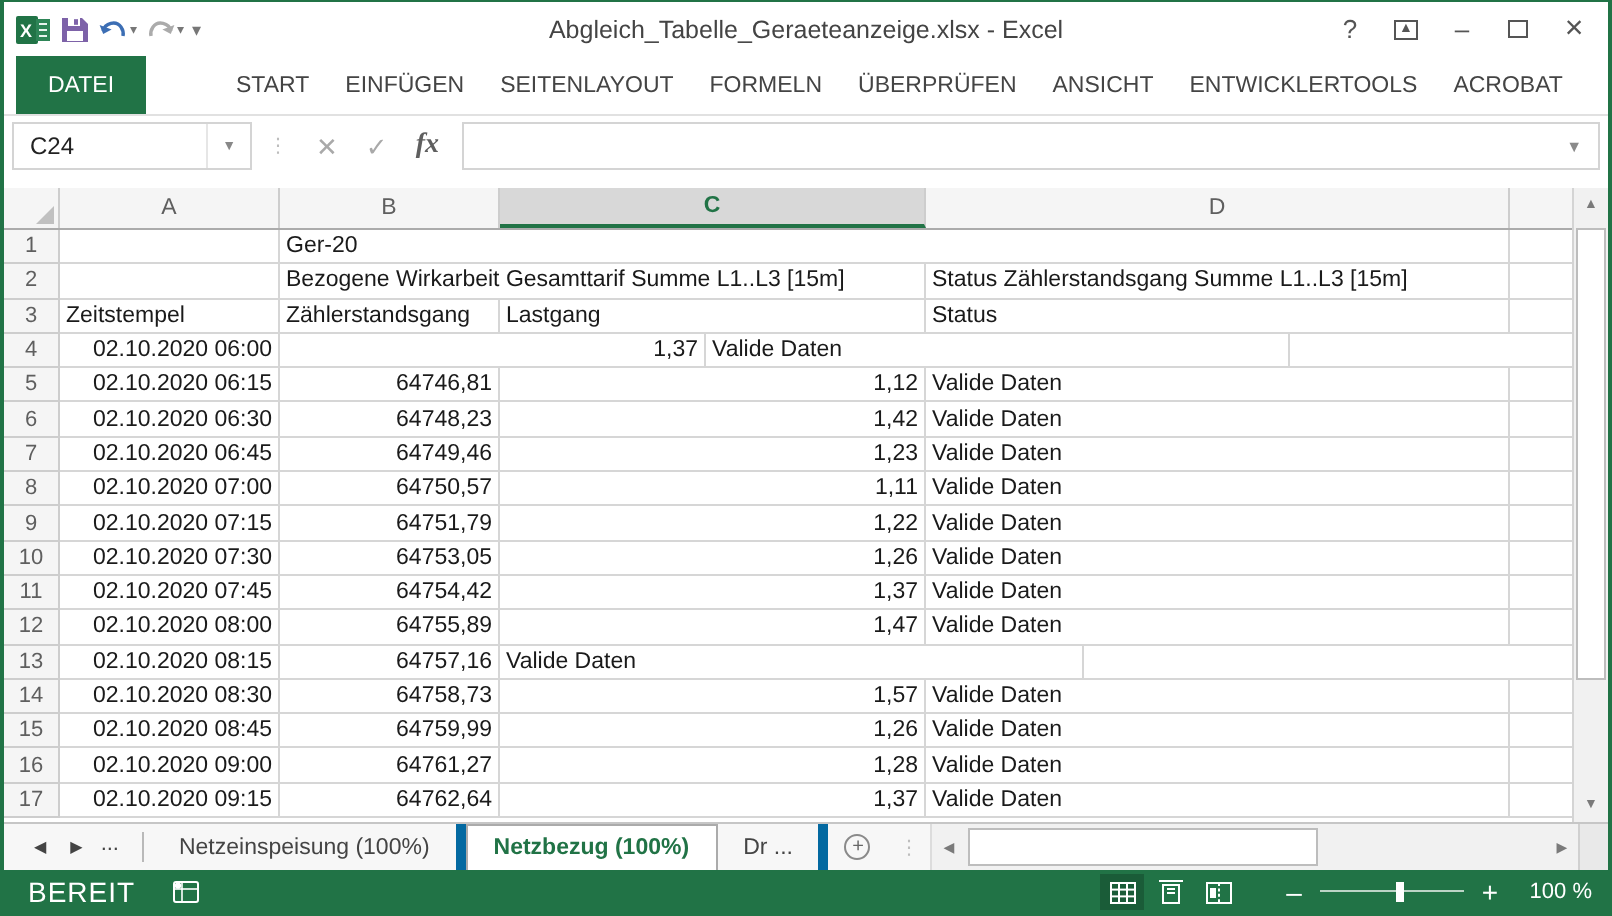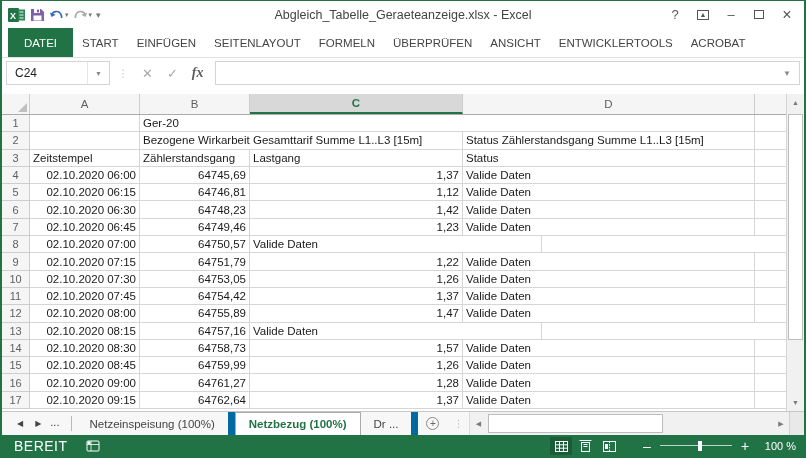--- a/index.html
+++ b/index.html
@@ -13,28 +13,28 @@
   .qat { display:flex; align-items:center; gap:4px; padding-left:6px; width:150px; flex:none; }
   .qat-btn { display:flex; align-items:center; gap:1px; cursor:pointer; }
   .qat-caret { font-size:7px; color:#777; }
   .title-text { flex:1; text-align:center; font-size:12.5px; color:#444; white-space:nowrap; }
   .win-controls { display:flex; align-items:center; gap:2px; padding-right:4px; width:150px; flex:none; justify-content:flex-end; }
   .win-btn { width:26px; height:22px; display:flex; align-items:center; justify-content:center; color:#555; font-size:13px; cursor:pointer; }
   .restore-glyph { width:10px; height:9px; border:1px solid #555; }
   .ribbonopt-glyph { width:12px; height:10px; border:1px solid #555; display:flex; align-items:center; justify-content:center; font-size:7px; color:#555; }
 
   
-  .tabrow { height:30px; display:flex; align-items:stretch; background:#fff; flex:none; border-bottom:1px solid #e1e1e1; }
+  .tabrow { height:30px; display:flex; align-items:stretch; background:#fff; flex:none; border-bottom:1px solid #e1e1e1;gap:36px; }
   .file-tab { background:#217346; color:#fff; padding:0 16px; display:flex; align-items:center; font-size:11.5px; margin-left:6px; cursor:pointer; }
   .ribbon-tabs { display:flex; align-items:stretch; }
   .ribbon-tab { padding:0 9px; display:flex; align-items:center; font-size:11.5px; color:#444; cursor:pointer; white-space:nowrap; }
 
   
   .formularow { height:36px; display:flex; align-items:center; background:#fff; flex:none; padding:0 4px 6px 4px; }
-  .namebox { width:104px; height:24px; border:1px solid #d4d4d4; display:flex; align-items:center; padding-left:8px; font-size:12px; color:#222; background:#fff; }
+  .namebox { width:120px; height:24px; border:1px solid #d4d4d4; display:flex; align-items:center; padding-left:8px; font-size:12px; color:#222; background:#fff; }
   .namebox .nb-caret { margin-left:auto; padding:0 7px; color:#888; font-size:7px; border-left:1px solid #e6e6e6; align-self:stretch; display:flex; align-items:center; cursor:pointer; }
   .fb-sep { color:#bdbdbd; font-size:10px; padding:0 8px; letter-spacing:0; }
   .fb-btns { display:flex; align-items:center; gap:14px; padding:0 12px 0 6px; }
   .fb-btn { color:#a9a9a9; font-size:13px; cursor:pointer; }
   .fb-fx { font-family:"Liberation Serif", serif; font-style:italic; color:#5f5f5f; font-size:14px; font-weight:bold; }
   .formula-input { flex:1; height:24px; border:1px solid #d4d4d4; background:#fff; display:flex; align-items:center; justify-content:flex-end; }
   .fi-caret { padding:0 8px; color:#8a8a8a; font-size:8px; cursor:pointer; }
 
   
   .grid-wrap { flex:1; display:flex; min-height:0; background:#fff; }
@@ -61,21 +61,21 @@
   .vs-track { flex:1; position:relative; }
   .vs-thumb { position:absolute; left:1px; right:1px; top:1%; height:80%; background:#fff; border:1px solid #bdbdbd; cursor:grab; }
 
   
   .sheetbar { height:24px; flex:none; background:#f7f7f7; border-top:1px solid #c6c6c6; display:flex; align-items:stretch; font-size:11.5px; }
   .nav-arrows { display:flex; align-items:center; gap:2px; padding:0 4px 0 10px; }
   .nav-arrow { color:#444; font-size:8px; padding:0 5px; cursor:pointer; }
   .nav-ellipsis { color:#444; font-size:11px; padding:0 4px 4px 2px; cursor:pointer; }
   .tab-sep { width:1px; background:#b9b9b9; margin:4px 4px; }
   .sheet-tabs { display:flex; align-items:stretch; }
-  .sheet-tab { display:flex; align-items:center; padding:0 13px; color:#444; border-right:7px solid #0369a1; cursor:pointer; white-space:nowrap; }
+  .sheet-tab { display:flex; align-items:center; padding:0 13px; color:#444; border-right:5px solid #0369a1; cursor:pointer; white-space:nowrap; }
   .sheet-tab.active { background:#fff; color:#217346; font-weight:bold; border:1px solid #ababab; border-bottom:none; }
   .add-sheet { display:flex; align-items:center; padding:0 8px; cursor:pointer; }
   .add-sheet .plus-circle { width:13px; height:13px; border:1px solid #8a8a8a; border-radius:50%; color:#666; display:flex; align-items:center; justify-content:center; font-size:10px; line-height:1; }
   .sb-grip { display:flex; align-items:center; color:#bdbdbd; font-size:10px; padding:0 6px; }
   .hscroll { flex:1; display:flex; align-items:stretch; background:#f1f1f1; border-left:1px solid #dcdcdc; }
   .hs-arrow { width:16px; display:flex; align-items:center; justify-content:center; color:#7a7a7a; font-size:7px; cursor:pointer; }
   .hs-track { flex:1; position:relative; }
   .hs-thumb { position:absolute; top:2px; bottom:2px; left:2px; width:175px; background:#fff; border:1px solid #bdbdbd; cursor:grab; }
   .hs-corner { width:15px; flex:none; background:#e9e9e9; border-left:1px solid #d0d0d0; }
 
@@ -211,21 +211,20 @@
             <div class="cell row-num">3</div>
             <div class="cell col-a">Zeitstempel</div>
             <div class="cell col-b">Zählerstandsgang</div>
             <div class="cell col-c">Lastgang</div>
             <div class="cell col-d">Status</div>
             <div class="cell filler"></div>
           </div>
           <div class="grid-row">
             <div class="cell row-num">4</div>
             <div class="cell col-a num">02.10.2020 06:00</div>
-            <div class="cell col-b num">64745,69</div>
             <div class="cell col-c num">1,37</div>
             <div class="cell col-d">Valide Daten</div>
             <div class="cell filler"></div>
           </div>
           <div class="grid-row">
             <div class="cell row-num">5</div>
             <div class="cell col-a num">02.10.2020 06:15</div>
             <div class="cell col-b num">64746,81</div>
             <div class="cell col-c num">1,12</div>
             <div class="cell col-d">Valide Daten</div>
@@ -244,20 +243,21 @@
             <div class="cell col-a num">02.10.2020 06:45</div>
             <div class="cell col-b num">64749,46</div>
             <div class="cell col-c num">1,23</div>
             <div class="cell col-d">Valide Daten</div>
             <div class="cell filler"></div>
           </div>
           <div class="grid-row">
             <div class="cell row-num">8</div>
             <div class="cell col-a num">02.10.2020 07:00</div>
             <div class="cell col-b num">64750,57</div>
+            <div class="cell col-c num">1,11</div>
             <div class="cell col-d">Valide Daten</div>
             <div class="cell filler"></div>
           </div>
           <div class="grid-row">
             <div class="cell row-num">9</div>
             <div class="cell col-a num">02.10.2020 07:15</div>
             <div class="cell col-b num">64751,79</div>
             <div class="cell col-c num">1,22</div>
             <div class="cell col-d">Valide Daten</div>
             <div class="cell filler"></div>

